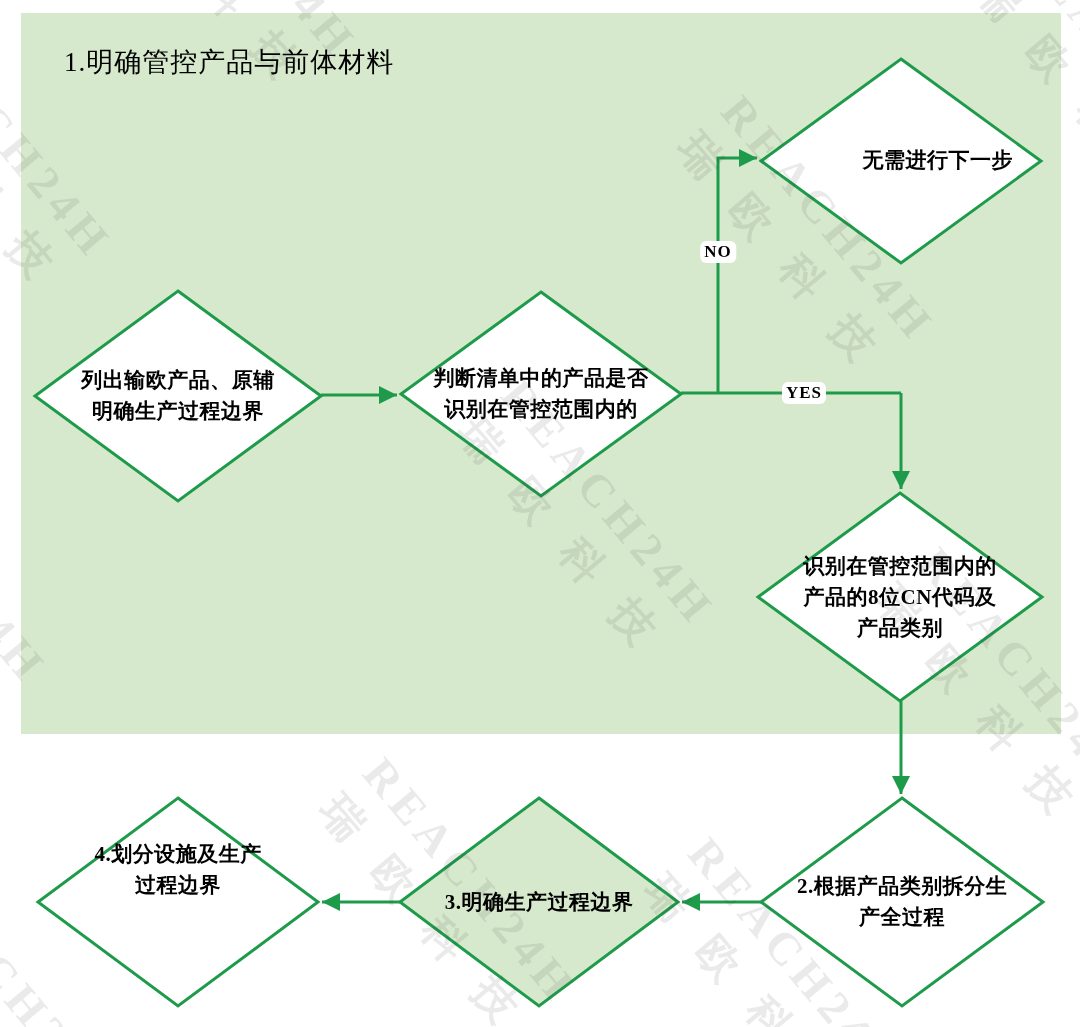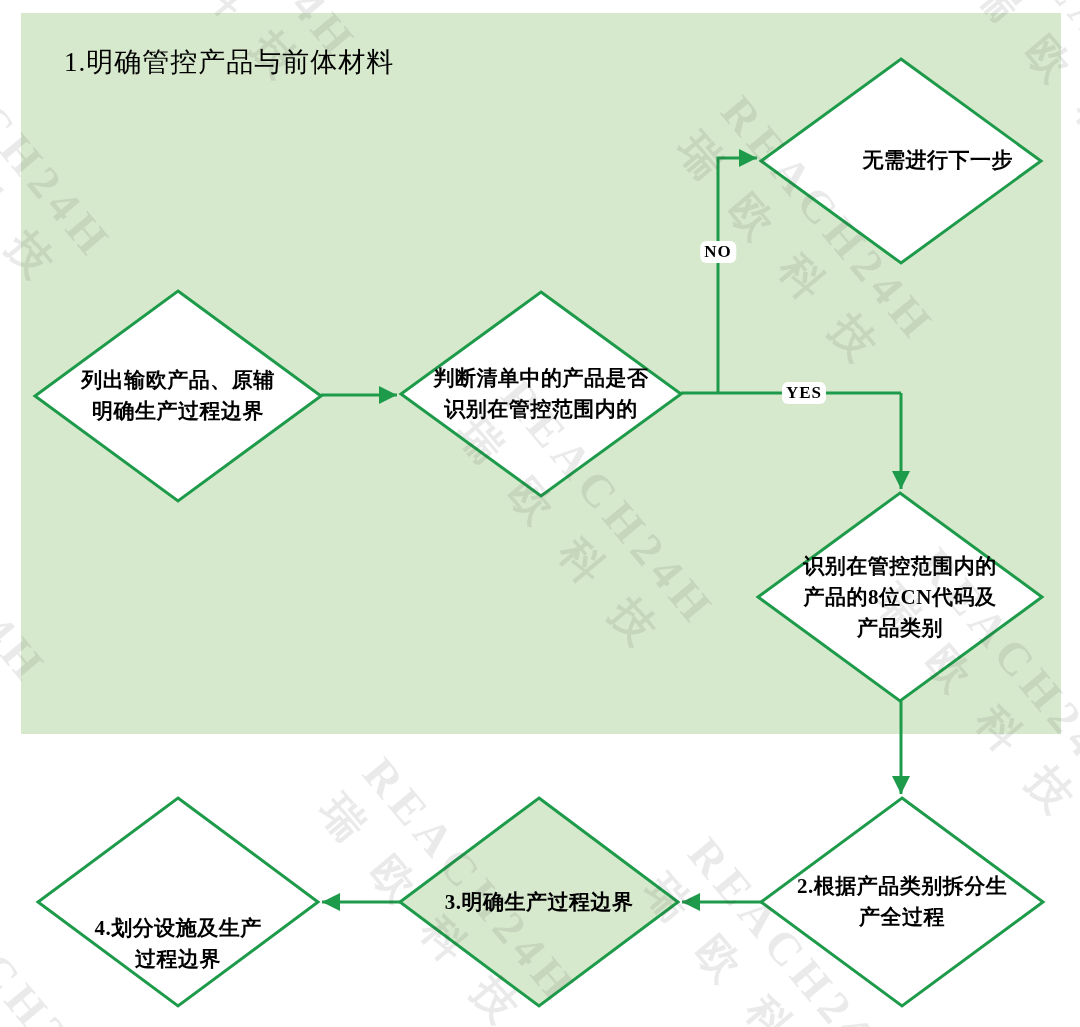--- a/index.html
+++ b/index.html
@@ -116,21 +116,21 @@
 
   <div class="node-label" style="left:900px;top:597px;width:220px;">识别在管控范围内的
 产品的8位CN代码及
 产品类别</div>
 
   <div class="node-label" style="left:902px;top:902px;width:230px;">2.根据产品类别拆分生
 产全过程</div>
 
   <div class="node-label" style="left:539px;top:902px;width:230px;">3.明确生产过程边界</div>
 
-  <div class="node-label" style="left:178px;top:944px;width:200px;">4.划分设施及生产
+  <div class="node-label" style="left:178px;top:870px;width:200px;">4.划分设施及生产
 过程边界</div>
 
   <div class="edge-label" style="left:718px;top:252px;">NO</div>
 
   <div class="edge-label" style="left:804px;top:393px;">YES</div>
 
   <div class="wm-layer">
     <div class="wm" style="left:-75px;top:5px;">
         <span class="wm-latin">REACH24H</span>
         <span class="wm-cn">瑞欧科技</span>

